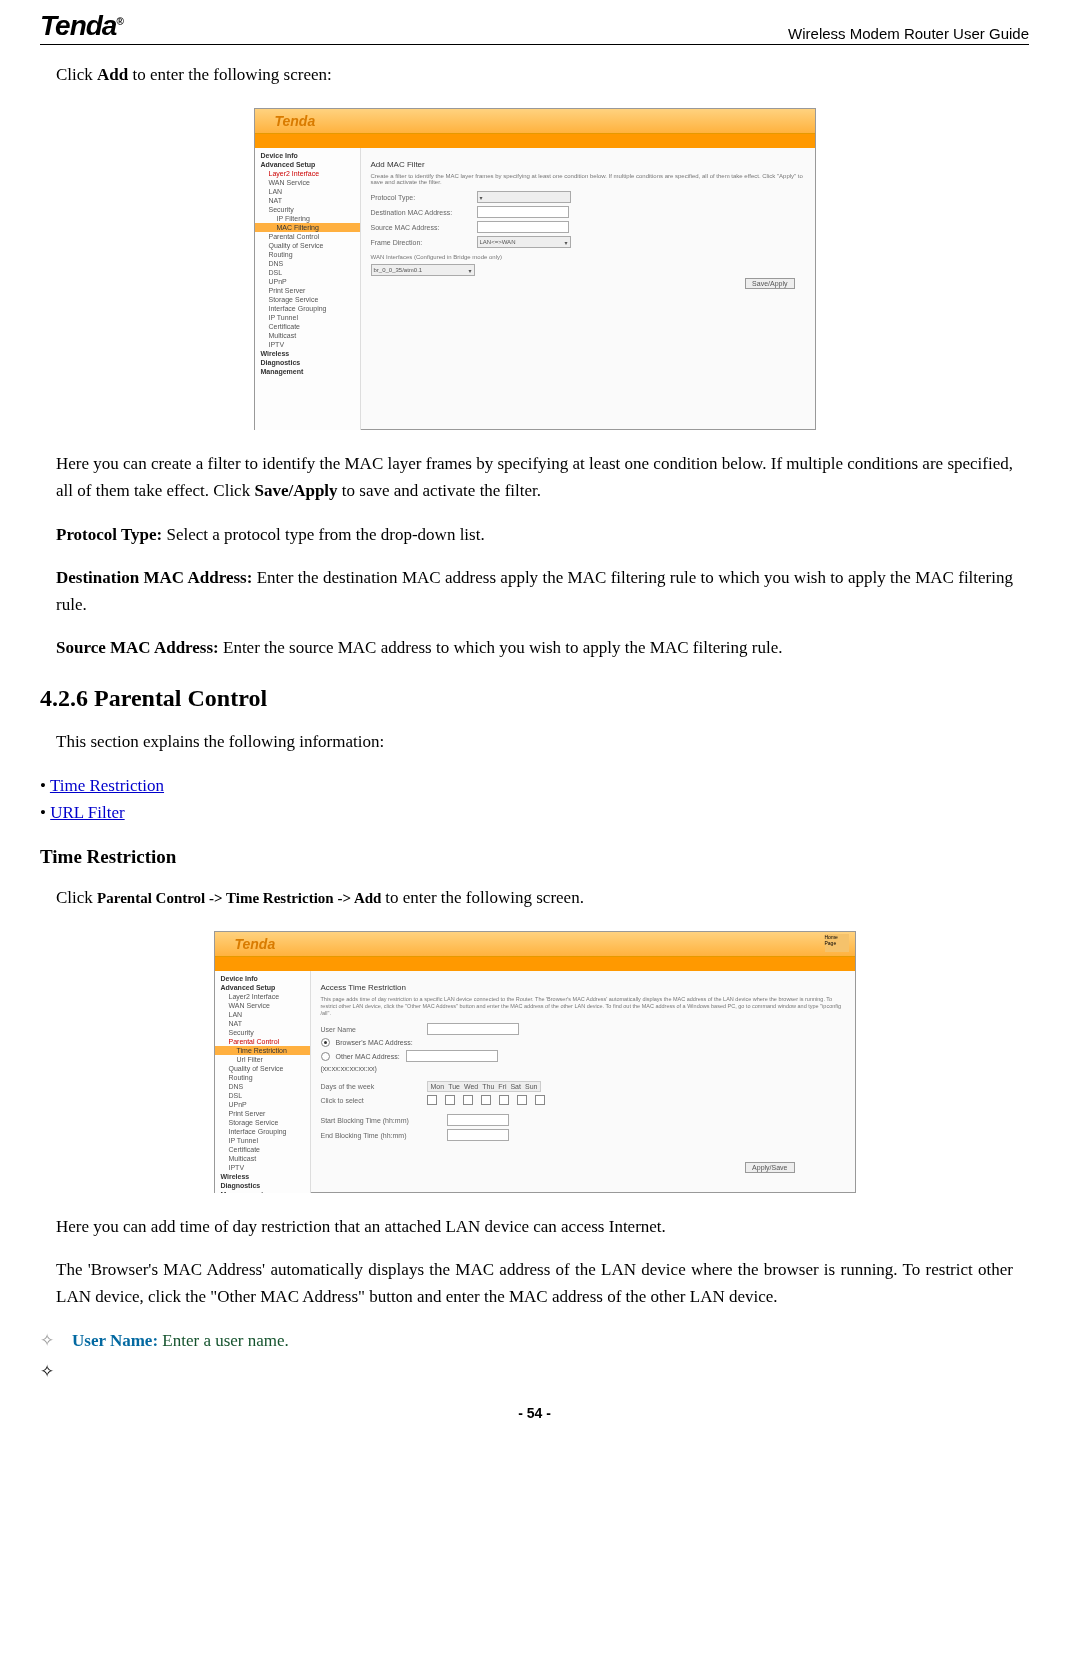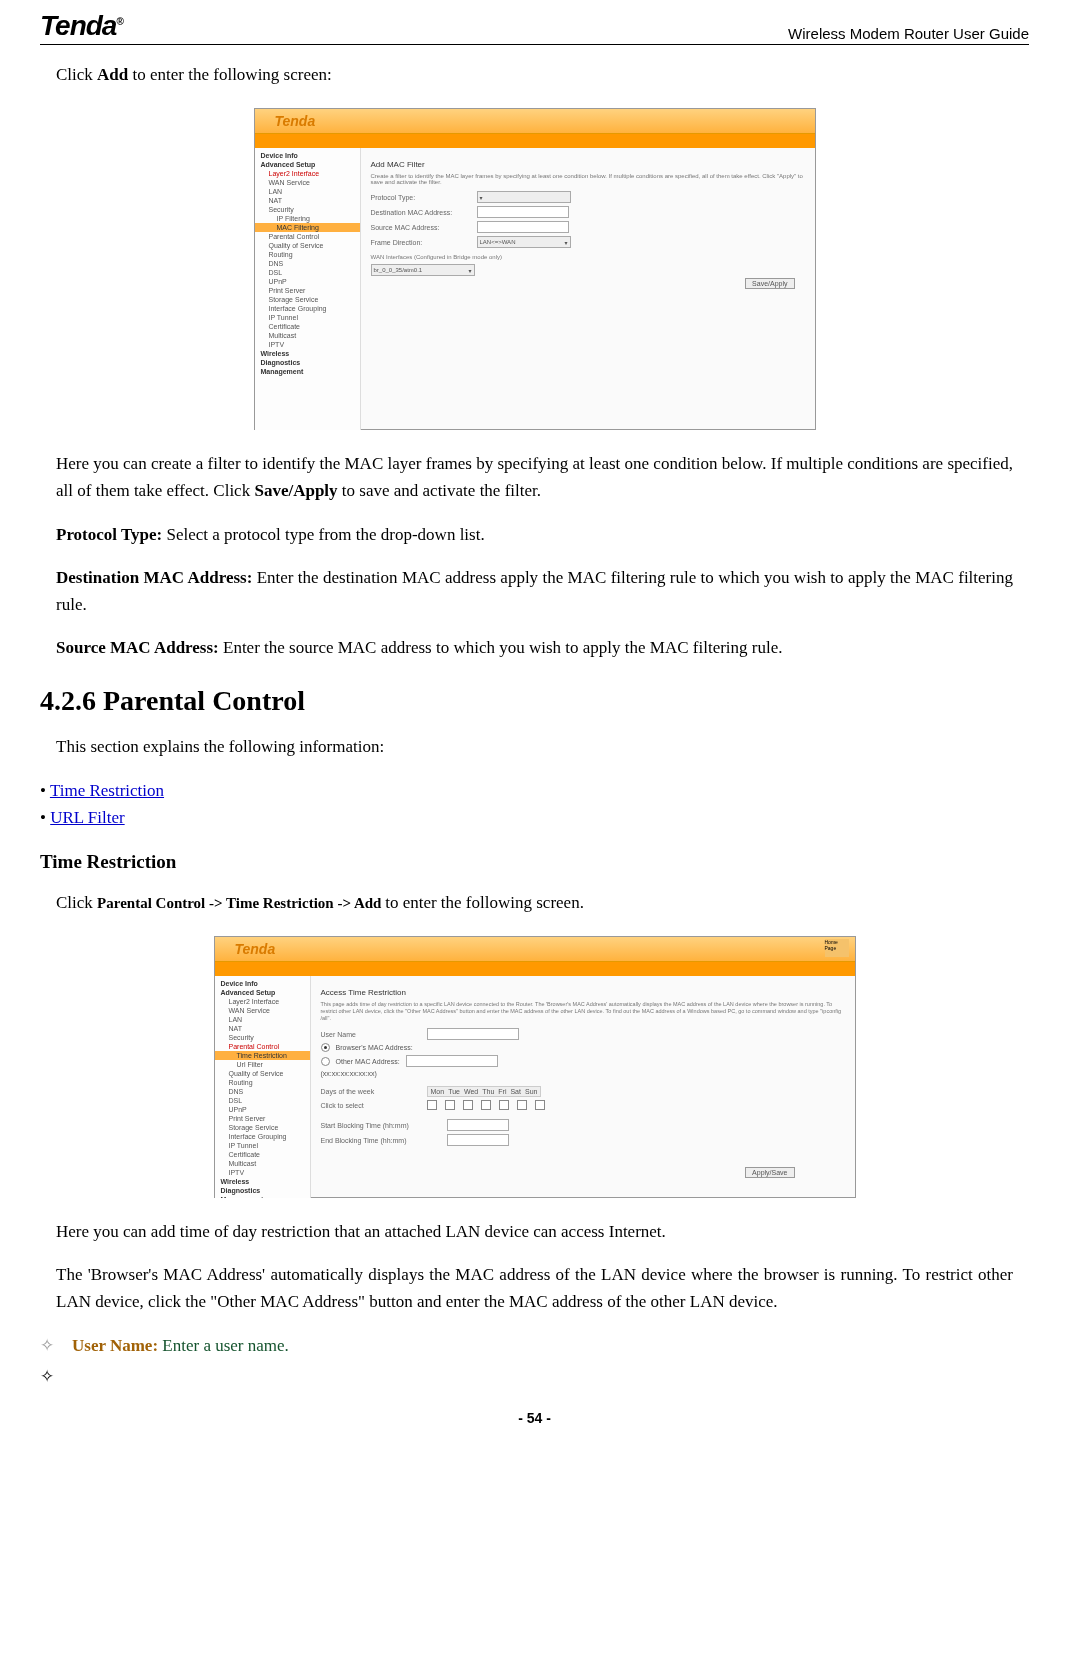--- a/index.html
+++ b/index.html
@@ -212,21 +212,21 @@
     .ss-radio.sel::after {
       content: "";
       display: block;
       width: 3px;
       height: 3px;
       background: #333;
       border-radius: 50%;
       margin: 2px;
     }
     h2.section {
-      font-size: 28px;
+      font-size: 24px;
       font-weight: bold;
       margin: 24px 0 16px 0;
     }
     h3.sub {
       font-size: 19px;
       font-weight: bold;
       margin: 20px 0 12px 0;
     }
     a.doclink {
       color: #0000cc;
@@ -244,21 +244,21 @@
     }
     .diamond {
       width: 32px;
       flex-shrink: 0;
       font-family: Arial, sans-serif;
     }
     .diamond.gray {
       color: #999;
     }
     .list-label-gray {
-      color: #a16207;
+      color: #0369a1;
       font-weight: bold;
     }
     .footer {
       text-align: center;
       font-family: Arial, sans-serif;
       font-size: 14px;
       font-weight: bold;
       margin-top: 20px;
     }
     .homeicon {

